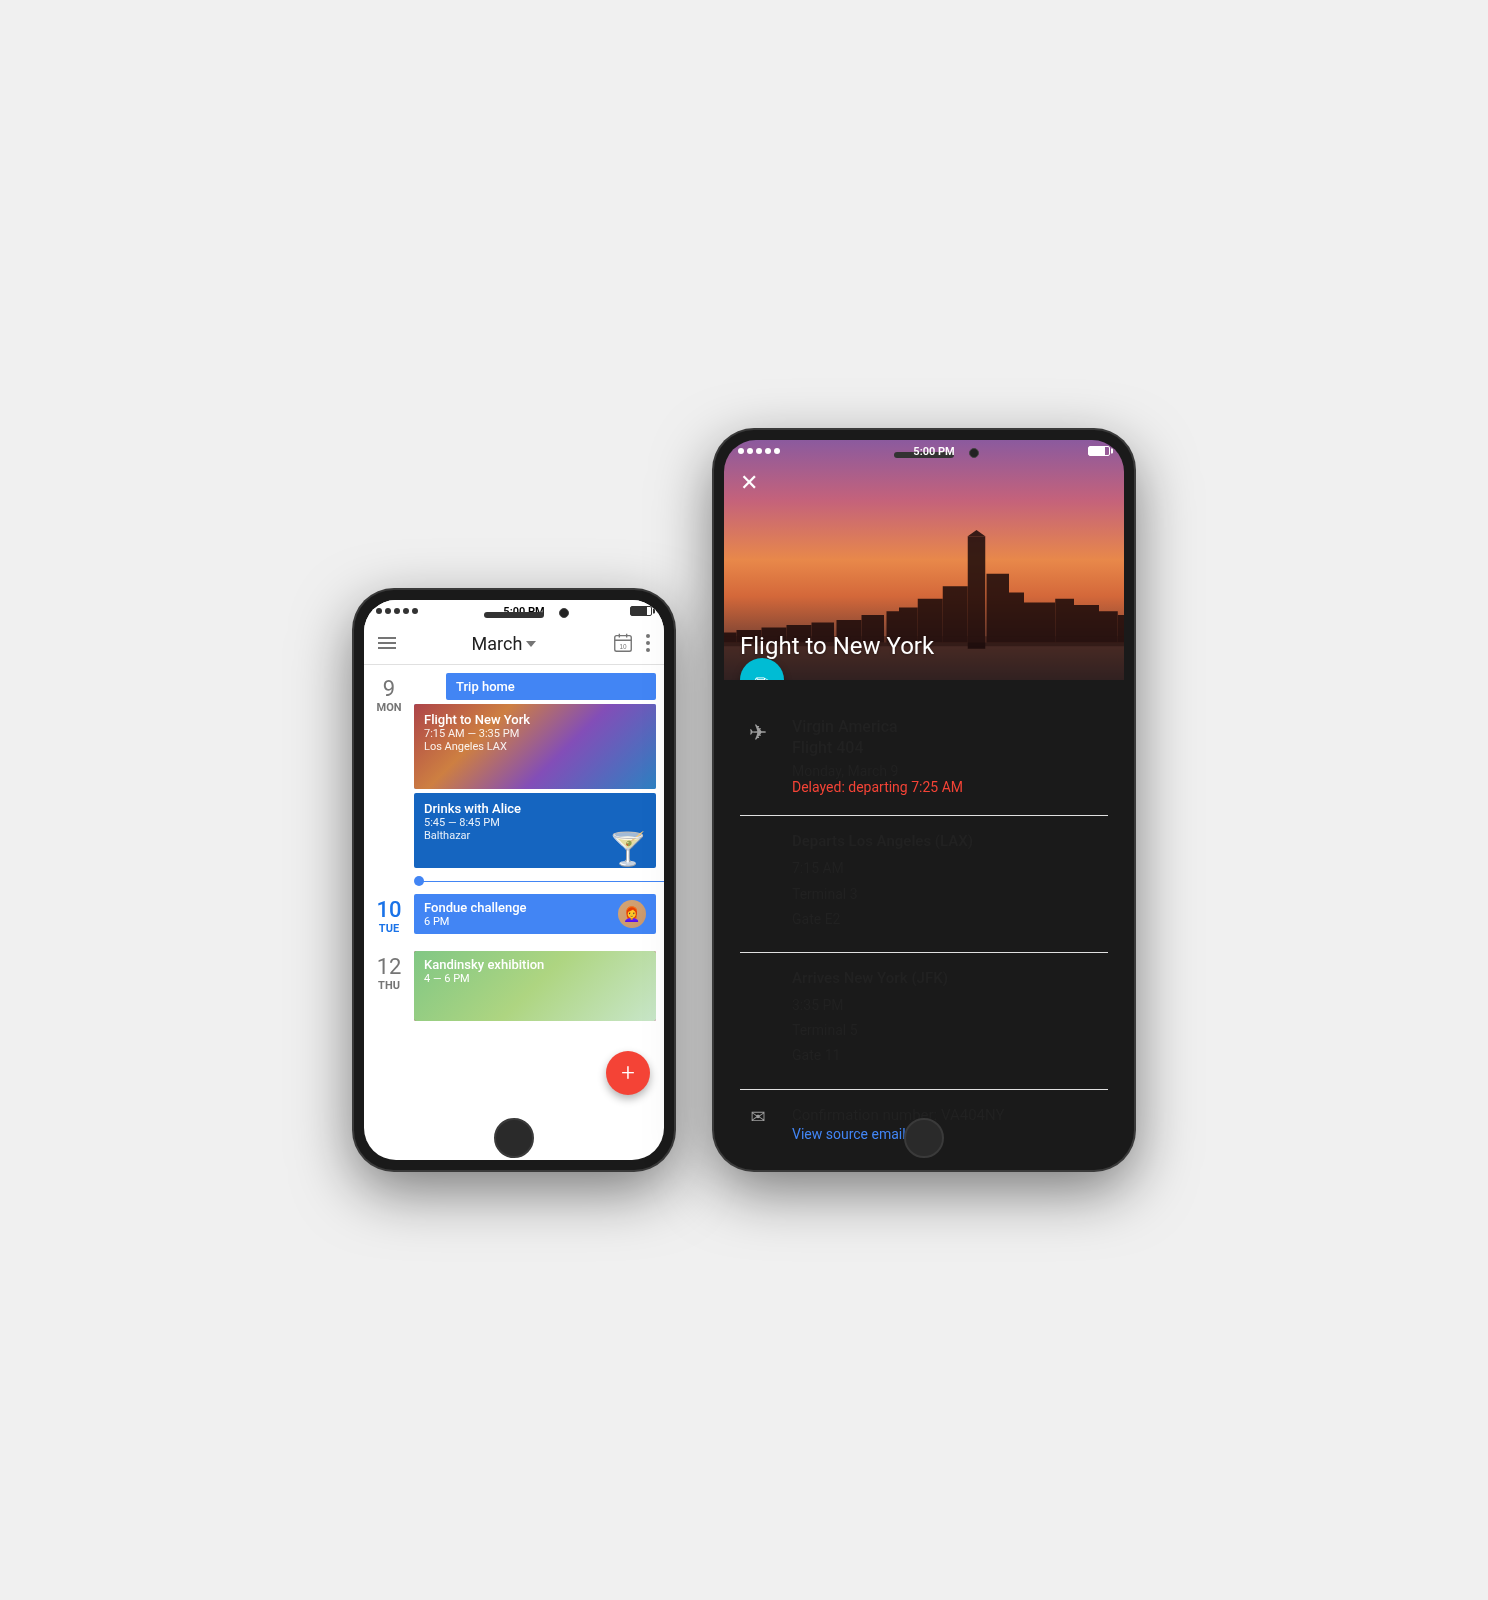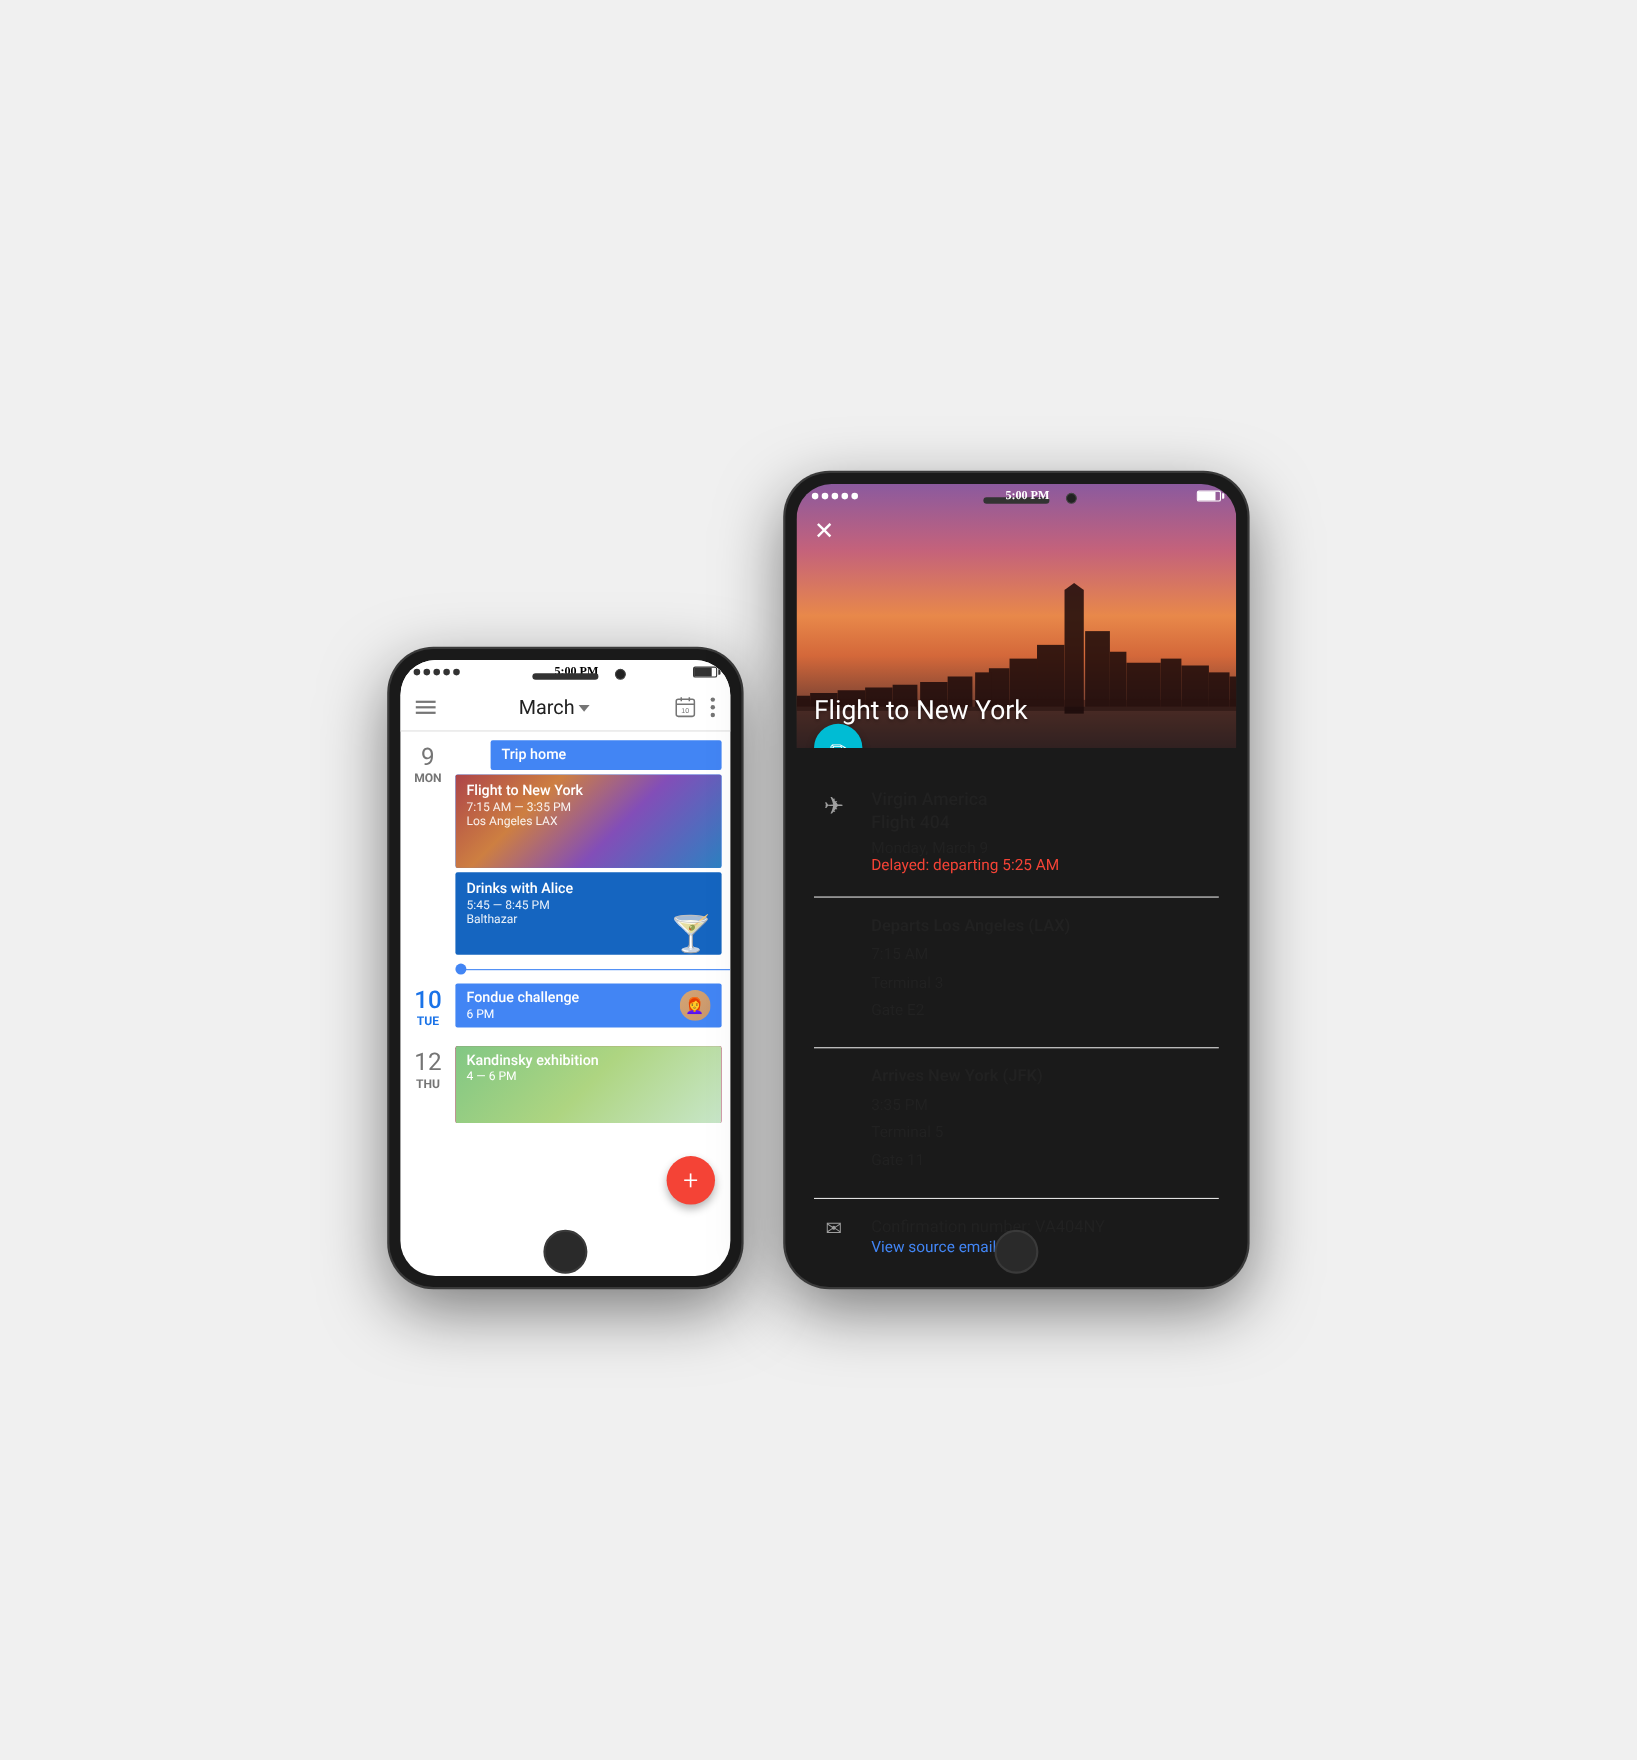--- a/index.html
+++ b/index.html
@@ -115,21 +115,20 @@
     
     .status-bar {
       display: flex;
       justify-content: space-between;
       align-items: center;
       padding: 4px 12px;
       background: white;
       font-size: 11px;
       font-weight: 600;
       height: 22px;
-      font-family: Liberation Serif, serif;
     }
 
     .status-dots {
       display: flex;
       gap: 3px;
     }
 
     .status-dot {
       width: 6px;
       height: 6px;
@@ -864,21 +863,21 @@
       </div>
 
       <div class="flight-detail-body">
 
         <div class="flight-info-row">
           <div class="flight-icon-col">✈</div>
           <div class="flight-info-col">
             <div class="flight-airline">Virgin America</div>
             <div class="flight-number">Flight 404</div>
             <div class="flight-date">Monday, March 9</div>
-            <div class="flight-delayed">Delayed: departing 5:25 AM</div>
+            <div class="flight-delayed">Delayed: departing 7:25 AM</div>
           </div>
         </div>
 
         <div class="divider"></div>
 
         <div class="flight-section">
           <div class="flight-section-title">Departs Los Angeles (LAX)</div>
           <div class="flight-section-detail">
             <span>7:15 AM</span><br>
             <span>Terminal 3</span><br>

